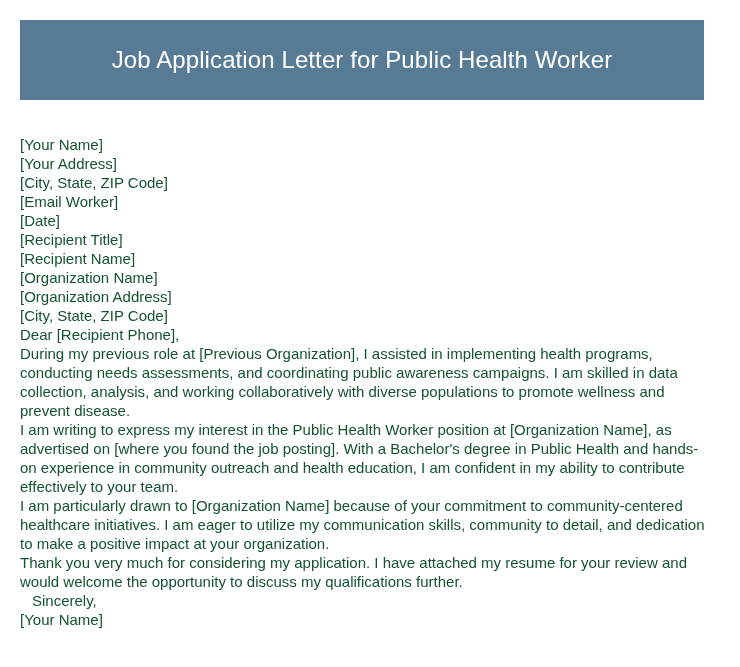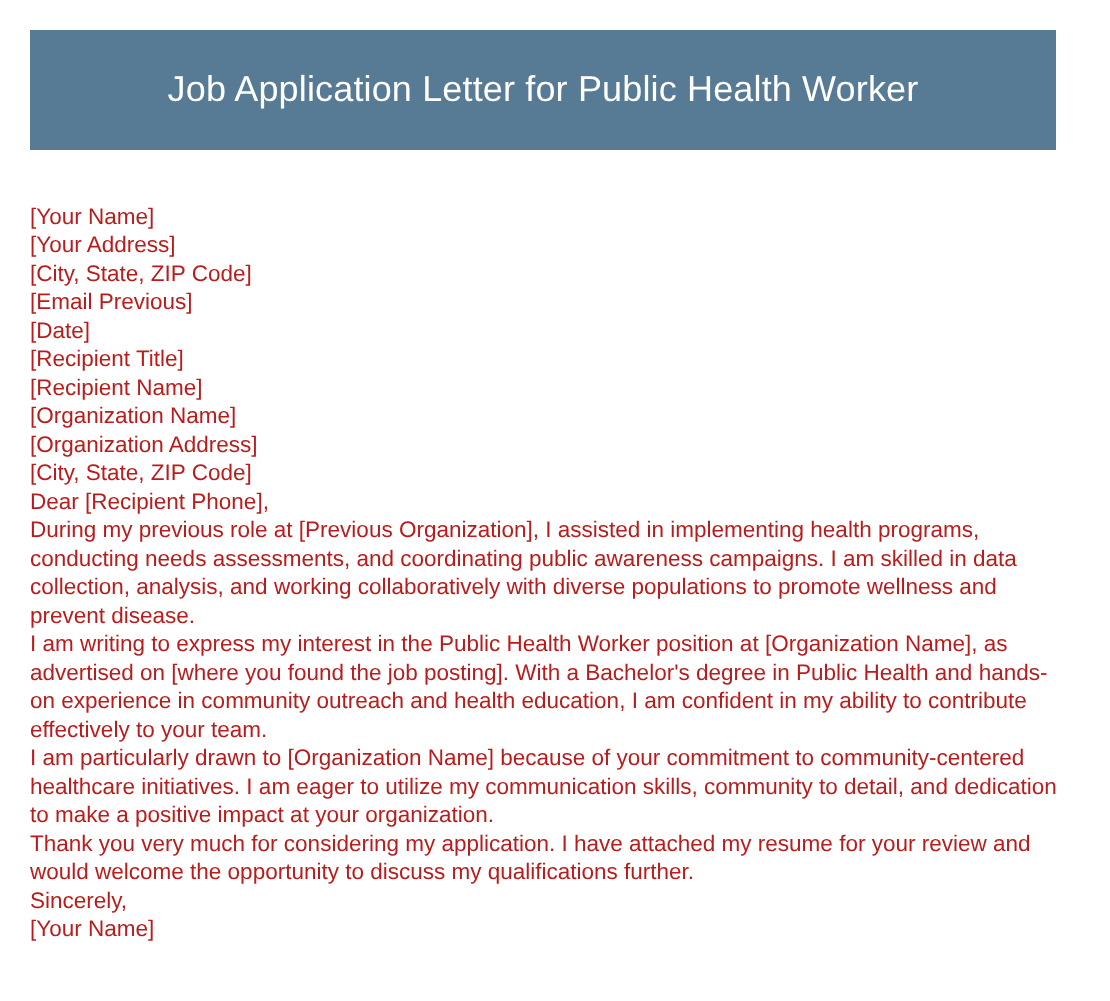--- a/index.html
+++ b/index.html
@@ -40,21 +40,21 @@
     line-height: 28px;
     letter-spacing: 0.1px;
     text-align: center;
     white-space: nowrap;
   }
   .doc-body {
     position: absolute;
     left: 20px;
     top: 135px;
     width: 690px;
-    color: #b91c1c;
+    color: #14532d;
     font-family: "Liberation Sans", sans-serif;
     font-size: 15px;
     line-height: 19px;
   }
   .addr-line {
     display: block;
     white-space: nowrap;
   }
   .salutation {
     display: block;
@@ -62,20 +62,21 @@
   }
   .para {
     display: block;
     margin: 0;
     padding: 0;
     text-align: left;
   }
   .closing-line {
     display: block;
     white-space: nowrap;
+    margin-left: 12px;
   }
   .signature-line {
     display: block;
     white-space: nowrap;
   }
 </style>
 </head>
 <body>
 
 <div class="page">
@@ -83,21 +84,21 @@
   <div class="doc-header">
     <div class="doc-title">Job Application Letter for Public Health Worker</div>
   </div>
 
   <div class="doc-body">
 
     <div>
       <span class="addr-line">[Your Name]</span>
       <span class="addr-line">[Your Address]</span>
       <span class="addr-line">[City, State, ZIP Code]</span>
-      <span class="addr-line">[Email Previous]</span>
+      <span class="addr-line">[Email Worker]</span>
       <span class="addr-line">[Date]</span>
     </div>
 
     <div>
       <span class="addr-line">[Recipient Title]</span>
       <span class="addr-line">[Recipient Name]</span>
       <span class="addr-line">[Organization Name]</span>
       <span class="addr-line">[Organization Address]</span>
       <span class="addr-line">[City, State, ZIP Code]</span>
     </div>

